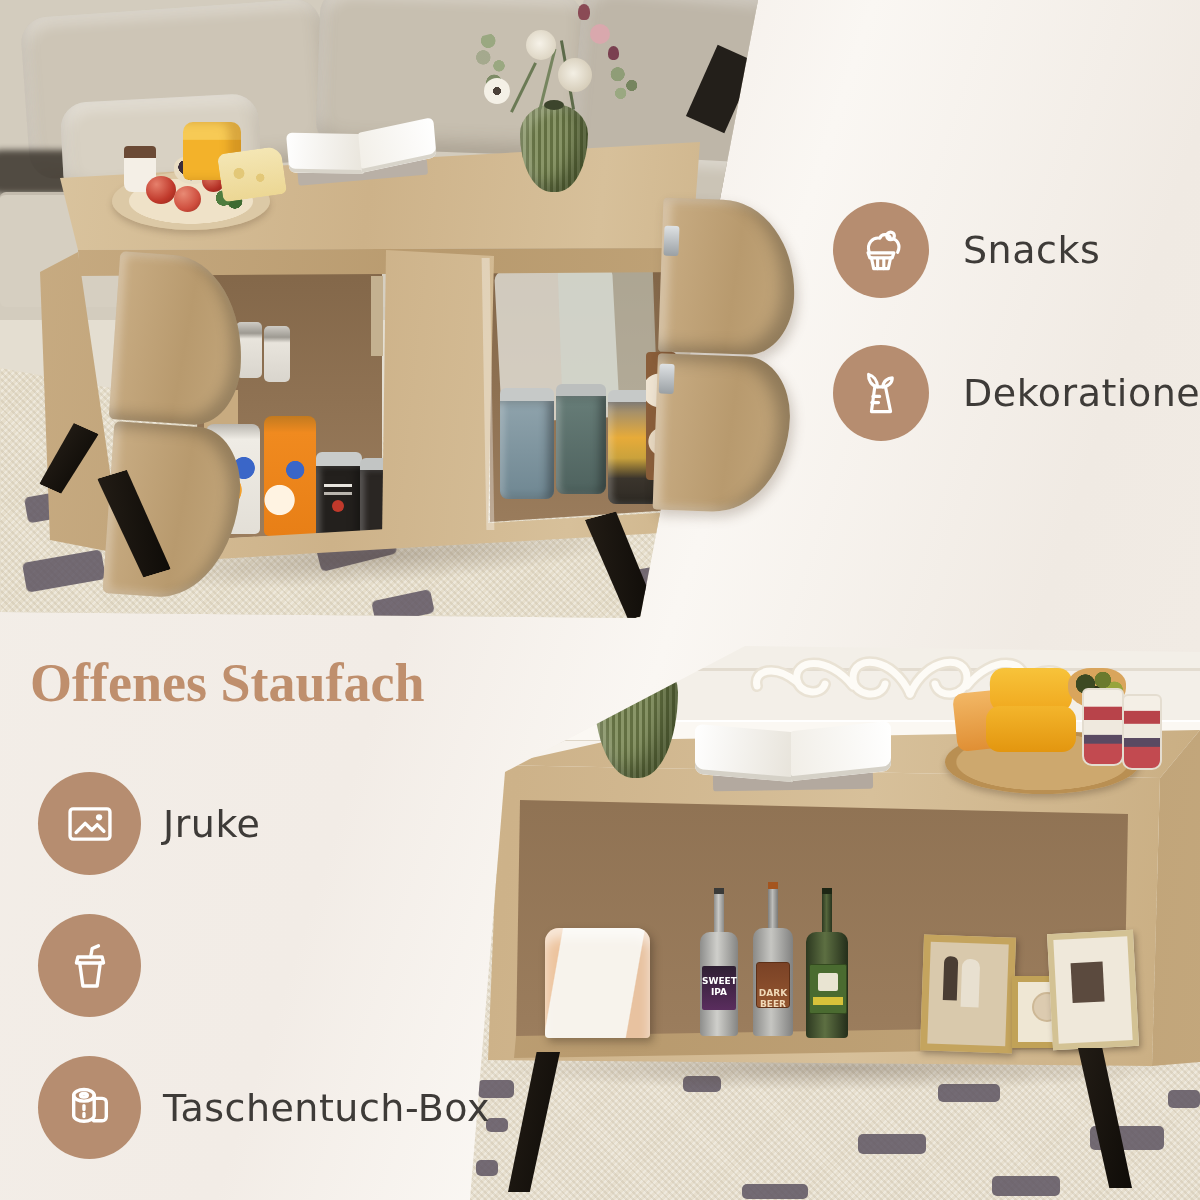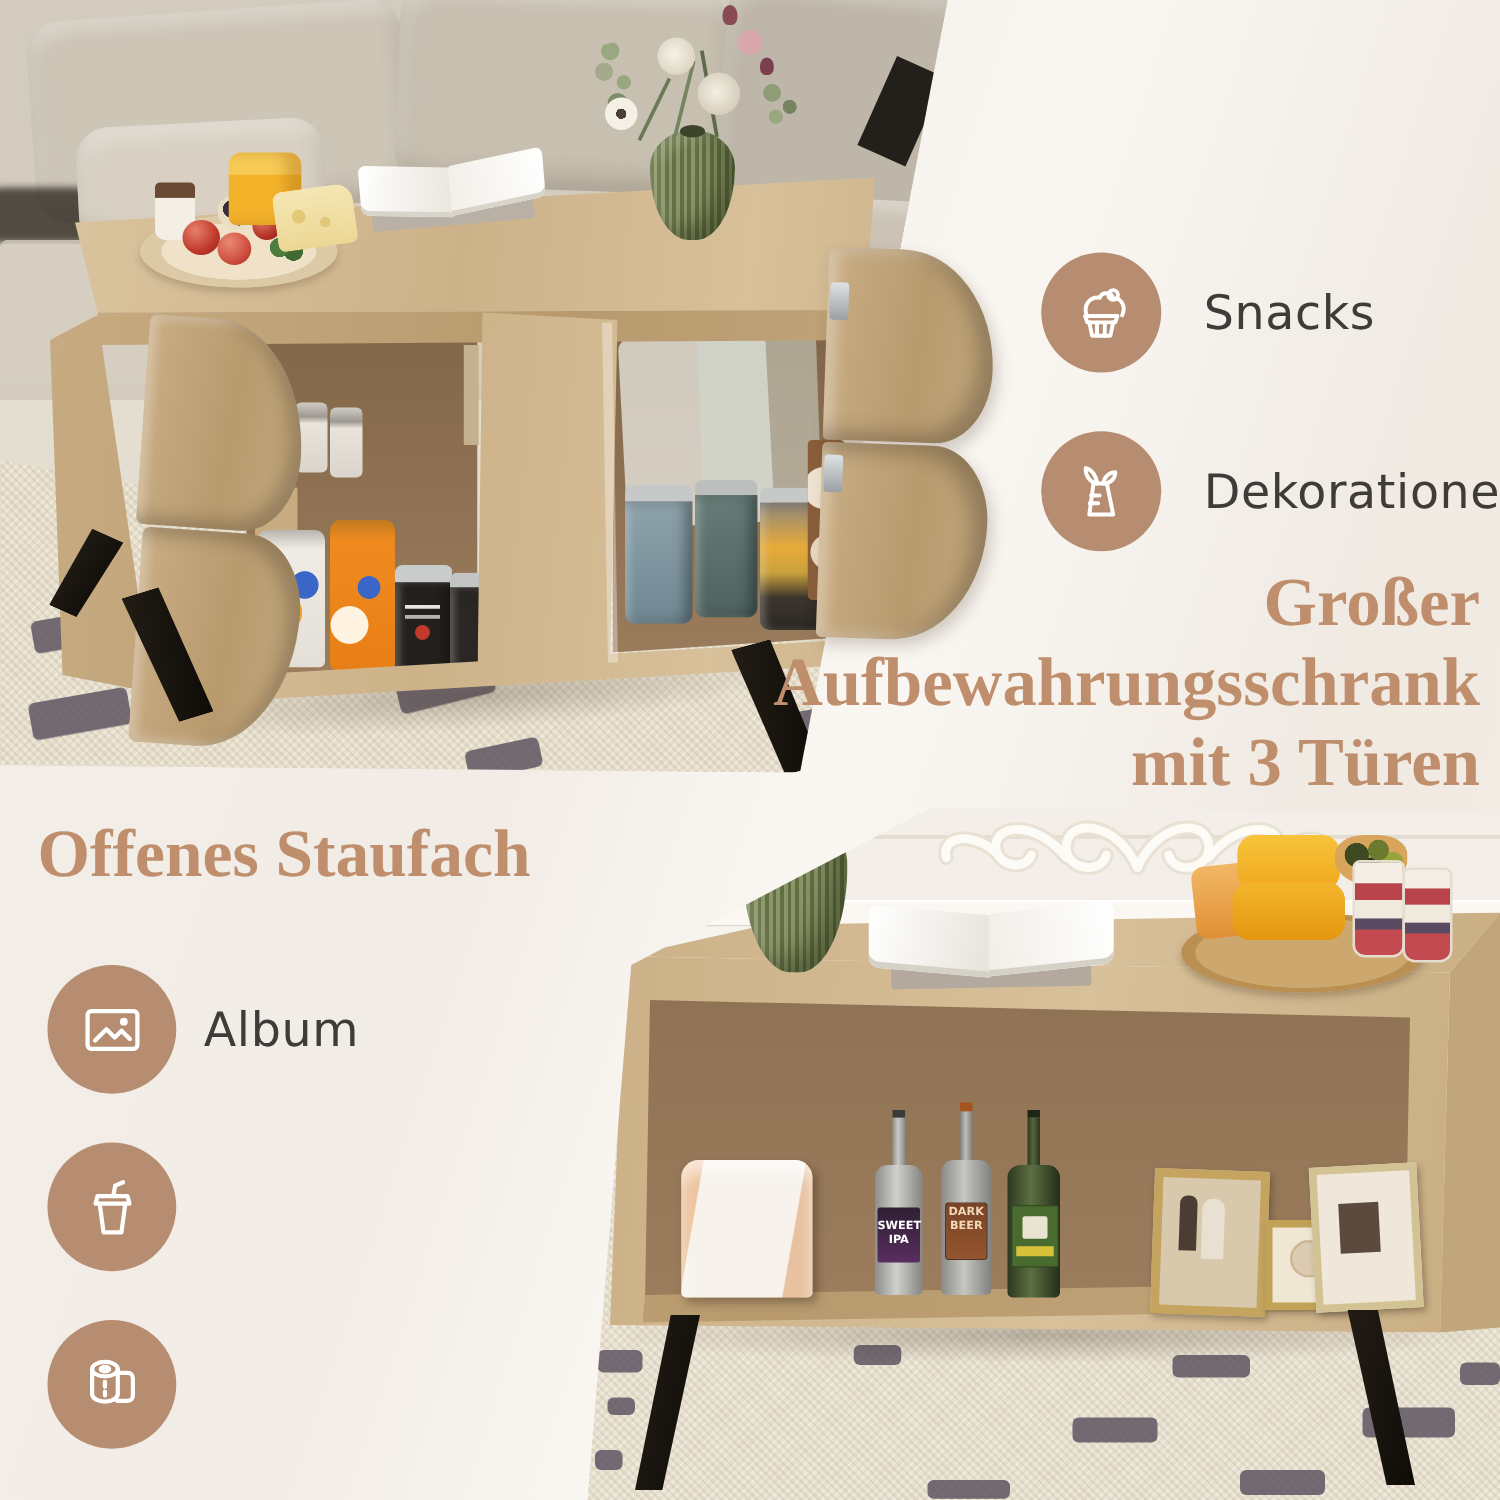--- a/index.html
+++ b/index.html
@@ -194,21 +194,21 @@
     <div class="abs" style="left:545px;top:928px;width:105px;height:110px;background:linear-gradient(100deg,#edc49e 0 14%,#f7f3ec 15% 80%,#e8c2a0 81%);border-radius:14px 14px 4px 4px;box-shadow:inset 0 10px 12px rgba(255,255,255,.6), 3px 4px 8px rgba(40,30,20,.35);"></div>
 
     <div class="abs" style="left:700px;top:888px;width:38px;height:148px;">
       <div class="abs" style="left:14px;top:0;width:10px;height:52px;background:linear-gradient(90deg,#8e8e8c,#c9c9c6 45%,#8a8a88);border-top:6px solid #3a3a38;"></div>
       <div class="abs" style="left:0;top:44px;width:38px;height:104px;background:linear-gradient(90deg,#8e8e8c,#cfcfcb 45%,#858583);border-radius:10px 10px 4px 4px;"></div>
       <div class="abs" style="left:2px;top:78px;width:34px;height:44px;background:linear-gradient(#2e1f33,#5a2d5e);color:#fff;font-weight:bold;font-size:9px;line-height:1.2;text-align:center;padding-top:10px;box-sizing:border-box;border-radius:2px;">SWEET IPA</div>
     </div>
     <div class="abs" style="left:753px;top:882px;width:40px;height:154px;">
       <div class="abs" style="left:15px;top:0;width:10px;height:54px;background:linear-gradient(90deg,#7d7d7b,#bdbdba 45%,#7a7a78);border-top:7px solid #a4551f;"></div>
       <div class="abs" style="left:0;top:46px;width:40px;height:108px;background:linear-gradient(90deg,#8a8a88,#c6c6c2 45%,#818180);border-radius:10px 10px 4px 4px;"></div>
-      <div class="abs" style="left:3px;top:80px;width:34px;height:46px;background:linear-gradient(#7a4226,#93552f);color:#f0d9b8;font-weight:bold;font-size:9px;line-height:1.2;text-align:center;padding-top:2px;box-sizing:border-box;border-radius:3px;border:1px solid #5e3017;">DARK BEER</div>
+      <div class="abs" style="left:3px;top:80px;width:34px;height:46px;background:linear-gradient(#7a4226,#93552f);color:#f0d9b8;font-weight:bold;font-size:9px;line-height:1.2;text-align:center;padding-top:25px;box-sizing:border-box;border-radius:3px;border:1px solid #5e3017;">DARK BEER</div>
     </div>
     <div class="abs" style="left:806px;top:888px;width:42px;height:150px;">
       <div class="abs" style="left:16px;top:0;width:10px;height:52px;background:linear-gradient(90deg,#2c3820,#55663c 45%,#28331d);border-top:6px solid #1d2614;"></div>
       <div class="abs" style="left:0;top:44px;width:42px;height:106px;background:linear-gradient(90deg,#2c3820,#5d6f42 45%,#242e1a);border-radius:10px 10px 4px 4px;"></div>
       <div class="abs" style="left:3px;top:76px;width:36px;height:48px;background:#4a6b30;border-radius:2px;border:1px solid #33491f;">
         <div class="abs" style="left:8px;top:8px;width:20px;height:18px;background:#e9e4d2;border-radius:2px;"></div>
         <div class="abs" style="left:3px;top:32px;width:30px;height:8px;background:#d8c23a;"></div>
       </div>
     </div>
 
@@ -259,52 +259,48 @@
       <svg width="54" height="54" viewBox="0 0 48 48" fill="none" stroke="#ffffff" stroke-width="2.8" stroke-linecap="round" stroke-linejoin="round">
         <path d="M21 18.5 C20.5 12.5 17 8.5 13 7.5 c-.5 5 2.5 10 8 11z"></path>
         <path d="M25.5 18.5 c.5-5 4.5-8 8.5-8 c0 4.5-3.5 8-8.5 8z"></path>
         <path d="M18.5 18.5 h9.5 L32.5 40.5 h-17 z"></path>
         <path d="M16.8 27 h6 M15.8 32.5 h6"></path>
       </svg>
     </div>
     <div class="feature-label">Dekorationen</div>
   </div>
 
-  <div class="abs hd hd-right">
-    <div>Großer</div>
-    <div>Aufbewahrungsschrank</div>
-    <div>mit 3 Türen</div>
-  </div>
 
   <div class="abs hd hd-left">Offenes Staufach</div>
 
   <div class="feature-row" style="left:38px;top:772px;gap:22px;">
     <div class="badge" style="width:103px;height:103px;">
       <svg width="58" height="58" viewBox="0 0 48 48" fill="none" stroke="#ffffff" stroke-width="2.8" stroke-linecap="round" stroke-linejoin="round">
         <rect x="7.5" y="11.5" width="33" height="25" rx="2.5"></rect>
         <circle cx="31.5" cy="18.5" r="2.6" fill="#ffffff" stroke="none"></circle>
         <path d="M12.5 31 l7.5-7.5 5.5 5.5 4.5-4.5 5.5 5.5"></path>
       </svg>
     </div>
-    <div class="feature-label">Album</div>
+    <div class="feature-label">Jruke</div>
   </div>
   <div class="feature-row" style="left:38px;top:914px;gap:22px;">
     <div class="badge" style="width:103px;height:103px;">
       <svg width="58" height="58" viewBox="0 0 48 48" fill="none" stroke="#ffffff" stroke-width="2.8" stroke-linecap="round" stroke-linejoin="round">
         <path d="M14 16.5 h20 l1.2 5 H12.8 z"></path>
         <path d="M15.5 21.5 l2.6 19 h11.8 l2.6-19"></path>
         <path d="M24.5 16.5 l1.3-7 5.2-2.2"></path>
       </svg>
     </div>
   </div>
   <div class="feature-row" style="left:38px;top:1056px;gap:22px;">
     <div class="badge" style="width:103px;height:103px;">
       <svg width="58" height="58" viewBox="0 0 48 48" fill="none" stroke="#ffffff" stroke-width="2.8" stroke-linecap="round" stroke-linejoin="round">
         <ellipse cx="19" cy="13.5" rx="8.5" ry="4.8"></ellipse>
         <ellipse cx="19" cy="13.5" rx="2.8" ry="1.5"></ellipse>
         <path d="M10.5 13.5 V30 c0 2.8 3.8 5 8.5 5 s8.5-2.2 8.5-5 V13.5"></path>
         <path d="M27.5 16 h6.5 c2.2 0 3.5 1.5 3.5 3.5 V31 c0 2-1.3 3.5-3.5 3.5 h-7"></path>
         <path d="M19 22 v9" stroke-dasharray="3.2 3.2"></path>
       </svg>
     </div>
+    <div class="feature-label">Taschentuch-Box</div>
   </div>
 
 </div>
 
 </body></html>

